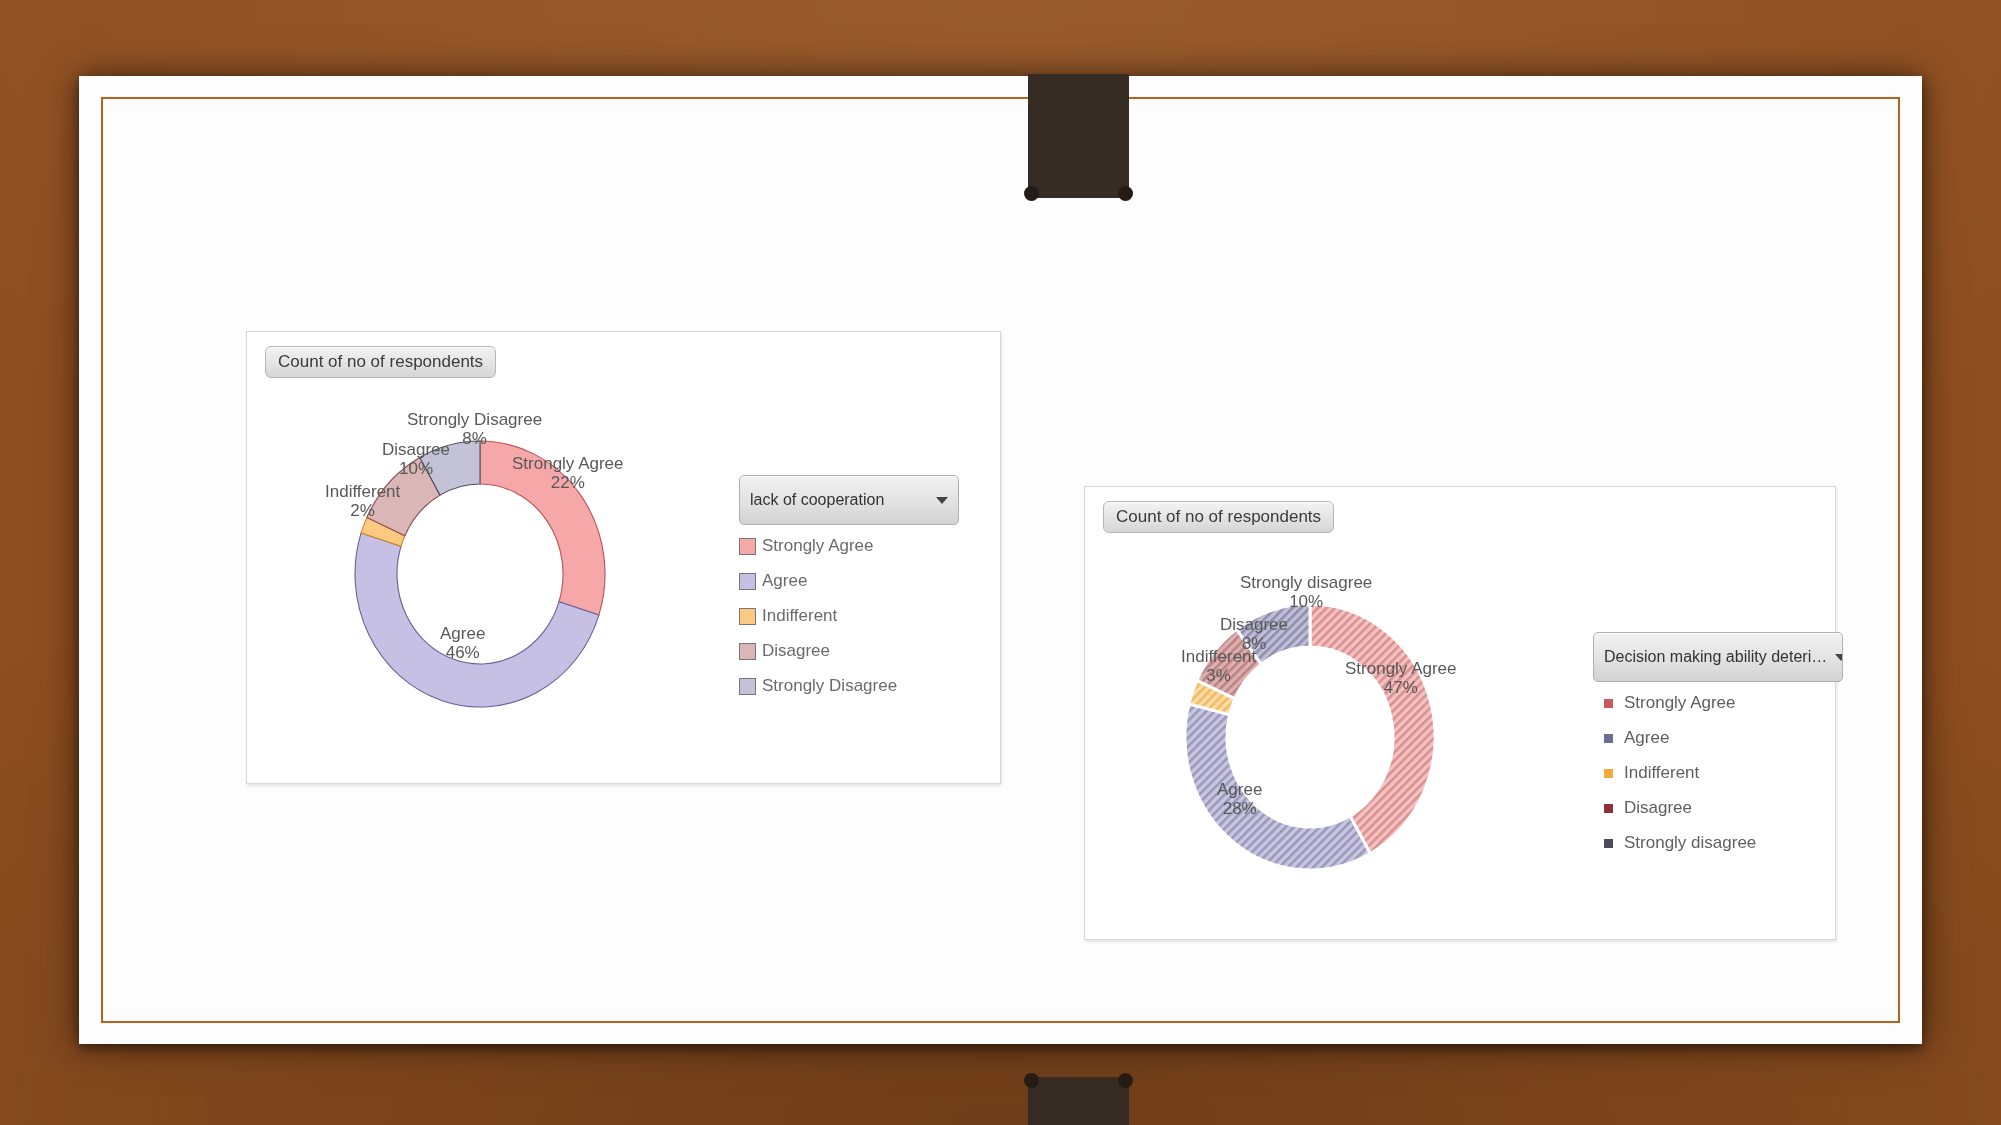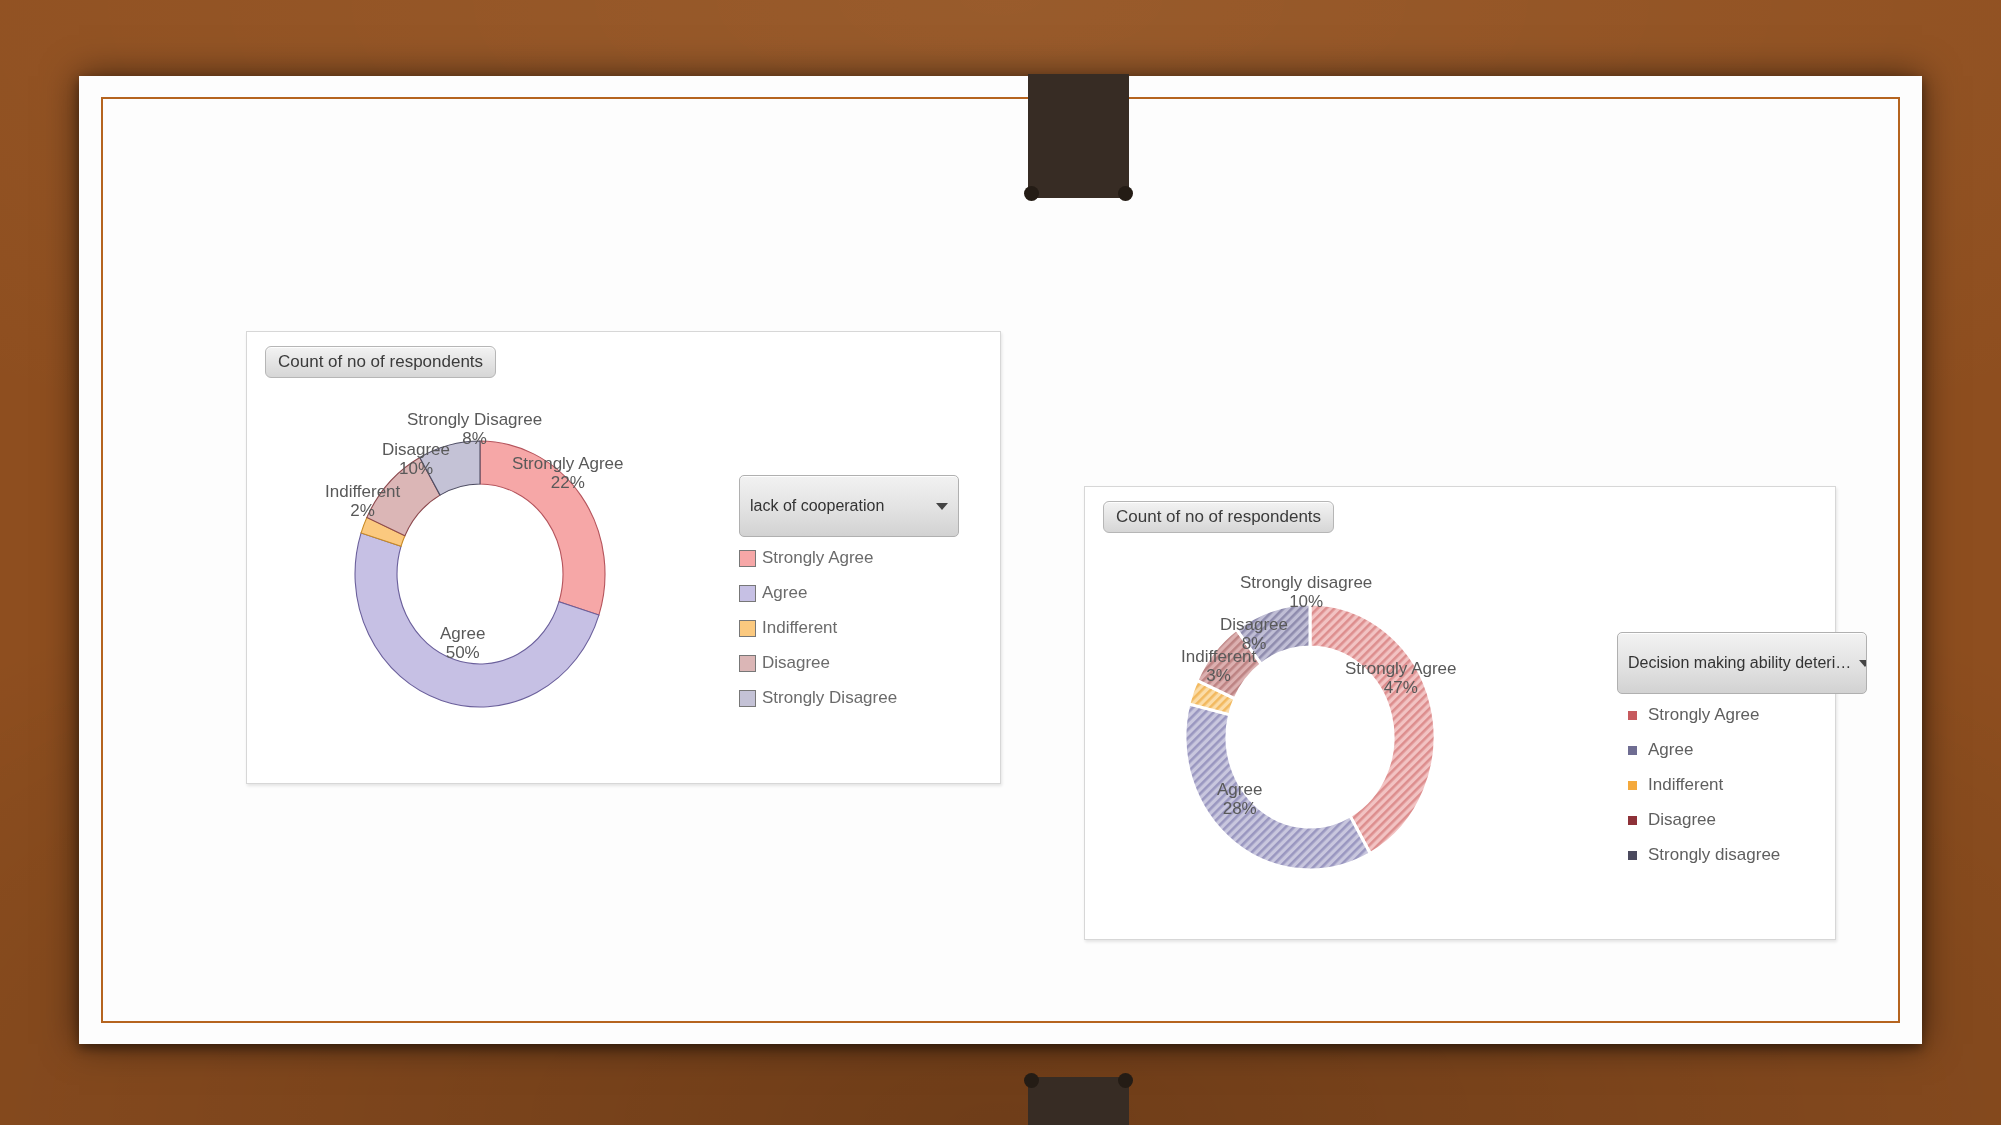--- a/index.html
+++ b/index.html
@@ -95,25 +95,25 @@
     line-height:1.12;
     white-space:nowrap;
     pointer-events:none;
   }
   #donut-left .slice-label{font-size:17px;}
   #donut-right .slice-label{font-size:17px;}
 
   
   .legend{position:absolute;}
   #legend-left{left:492px;top:143px;width:220px;}
-  #legend-right{left:532px;top:145px;width:250px;}
+  #legend-right{left:508px;top:145px;width:250px;}
 
   .legend-select{
     display:flex;align-items:center;justify-content:space-between;
-    height:32px;padding:14px 10px;
+    height:32px;padding:8px 10px;
     border:1px solid #b0b0b0;border-radius:5px;
     background:linear-gradient(180deg,#f2f2f2 0%,#e2e2e2 55%,#d2d2d2 100%);
     color:#333;font-size:16px;white-space:nowrap;overflow:hidden;
     box-shadow:inset 0 1px 0 rgba(255,255,255,0.9);
   }
   .caret{
     width:0;height:0;margin-left:8px;flex:none;
     border-left:6px solid transparent;border-right:6px solid transparent;
     border-top:7px solid #444;
   }
@@ -161,21 +161,21 @@
       <div class="slice-label" style="left:10px;top:78px;">
         <div>Indifferent</div>
         <div>2%</div>
       </div>
       <div class="slice-label" style="left:197px;top:50px;">
         <div>Strongly Agree</div>
         <div>22%</div>
       </div>
       <div class="slice-label" style="left:125px;top:220px;">
         <div>Agree</div>
-        <div>50%</div>
+        <div>46%</div>
       </div>
     </div>
 
     <div id="legend-left" class="legend">
       <div class="legend-select">
         <span>lack of cooperation</span>
         <span class="caret"></span>
       </div>
       <div class="legend-items" id="legend-left-items">
           <div class="legend-item">

